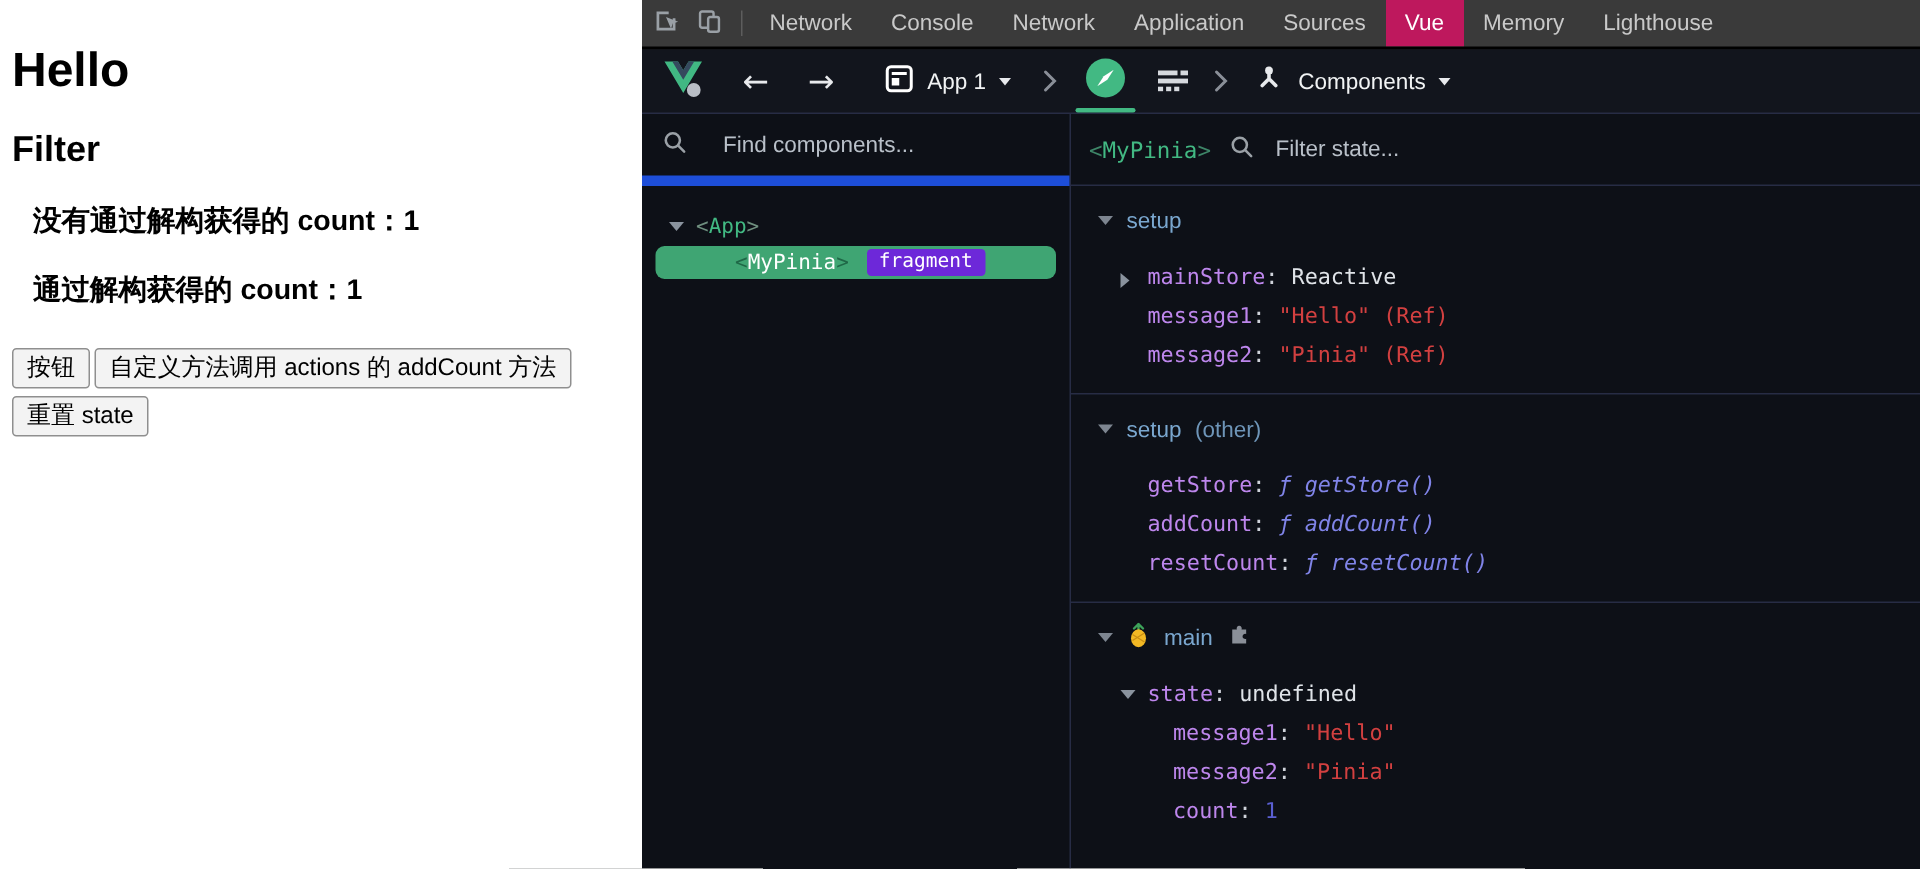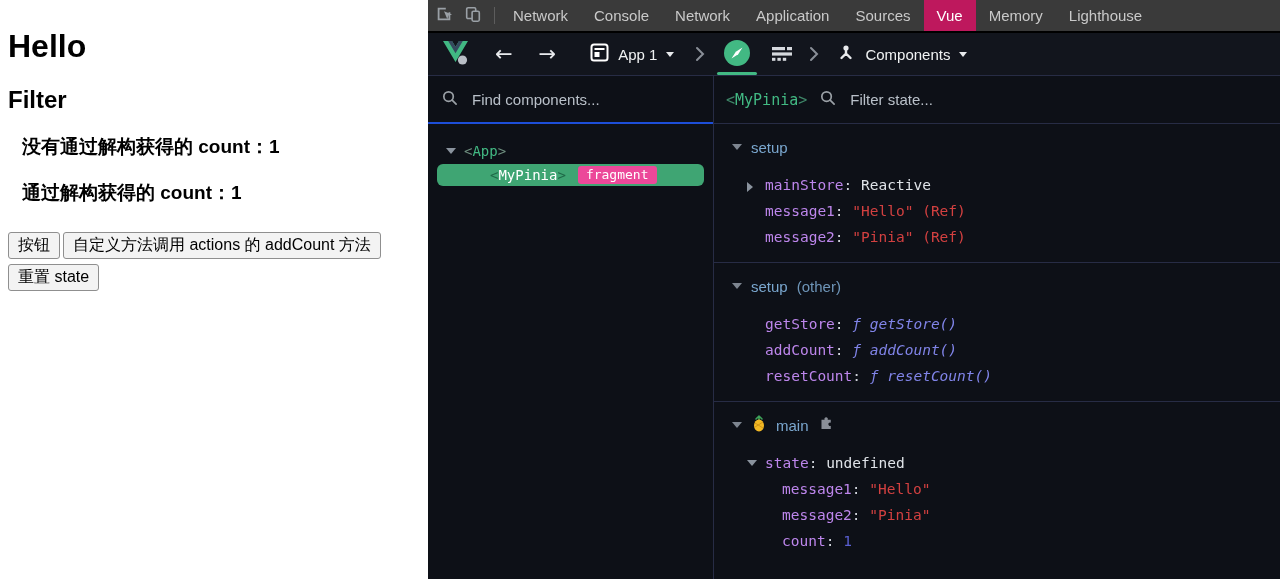--- a/index.html
+++ b/index.html
@@ -47,38 +47,38 @@
   .compass-wrap { height:100%; display:flex; align-items:center; position:relative;
                   margin-left:12px; padding:0 5px; }
   .compass-underline { position:absolute; bottom:0; left:50%; transform:translateX(-50%);
                        width:40px; height:3px; background:#42b983; border-radius:2px; }
   .label-gap { margin-left:9px; }
 
   
   .panels { display:flex; height:503px; }
   .tree-panel { width:286px; border-right:1px solid #272c45; display:flex; flex-direction:column; }
   .state-panel { flex:1; display:flex; flex-direction:column; overflow:hidden; }
-  .search-row { height:48px; flex:0 0 48px; display:flex; align-items:center; gap:12px;
-                padding:0 13px; border-bottom:2px solid #1d4ed8;justify-content:space-between; }
+  .search-row { height:48px; flex:0 0 48px; display:flex; align-items:center; gap:22px;
+                padding:0 13px; border-bottom:7px solid #1d4ed8;justify-content:space-between; }
   .search-input { background:transparent; border:none; outline:none; flex:1;
                   color:#dfe3e8; font-size:15px; font-family:"Liberation Sans", sans-serif; }
   .search-input::placeholder { color:#b9c0c9; opacity:1; }
 
   
   .tree { padding-top:16px; font-family:"DejaVu Sans Mono", monospace; font-size:14px; }
   .tree-row { height:22px; display:flex; align-items:center; margin:0 9px 2px 9px;
               border-radius:6px; cursor:pointer; white-space:pre; }
   .tree-row.d0 { padding-left:9px; gap:8px; }
   .tree-row.d1 { padding-left:53px; }
   .tree-row .bracket { color:#6f8f7f; }
   .tree-row .cname { color:#42b983; }
   .tree-row.selected { background:#3fa573; }
   .tree-row.selected .bracket { color:#1f6847; }
   .tree-row.selected .cname { color:#ffffff; }
-  .badge { background:#ec4899; color:#fff; border-radius:3px; padding:1px 8px 2px;
+  .badge { background:#6d28d9; color:#fff; border-radius:3px; padding:1px 8px 2px;
            margin-left:12px; font-size:13px; }
   .arr-down { width:0; height:0; border-left:5px solid transparent; border-right:5px solid transparent;
               border-top:6px solid #8a939e; }
   .arr-right { width:0; height:0; border-top:5px solid transparent; border-bottom:5px solid transparent;
                border-left:6px solid #8a939e; }
 
   
   .state-header { height:48px; flex:0 0 48px; display:flex; align-items:center; gap:12px;
                   padding:0 12px; border-bottom:1px solid #272c45; }
   .comp-title { font-family:"DejaVu Sans Mono", monospace; font-size:15px; white-space:pre; }

